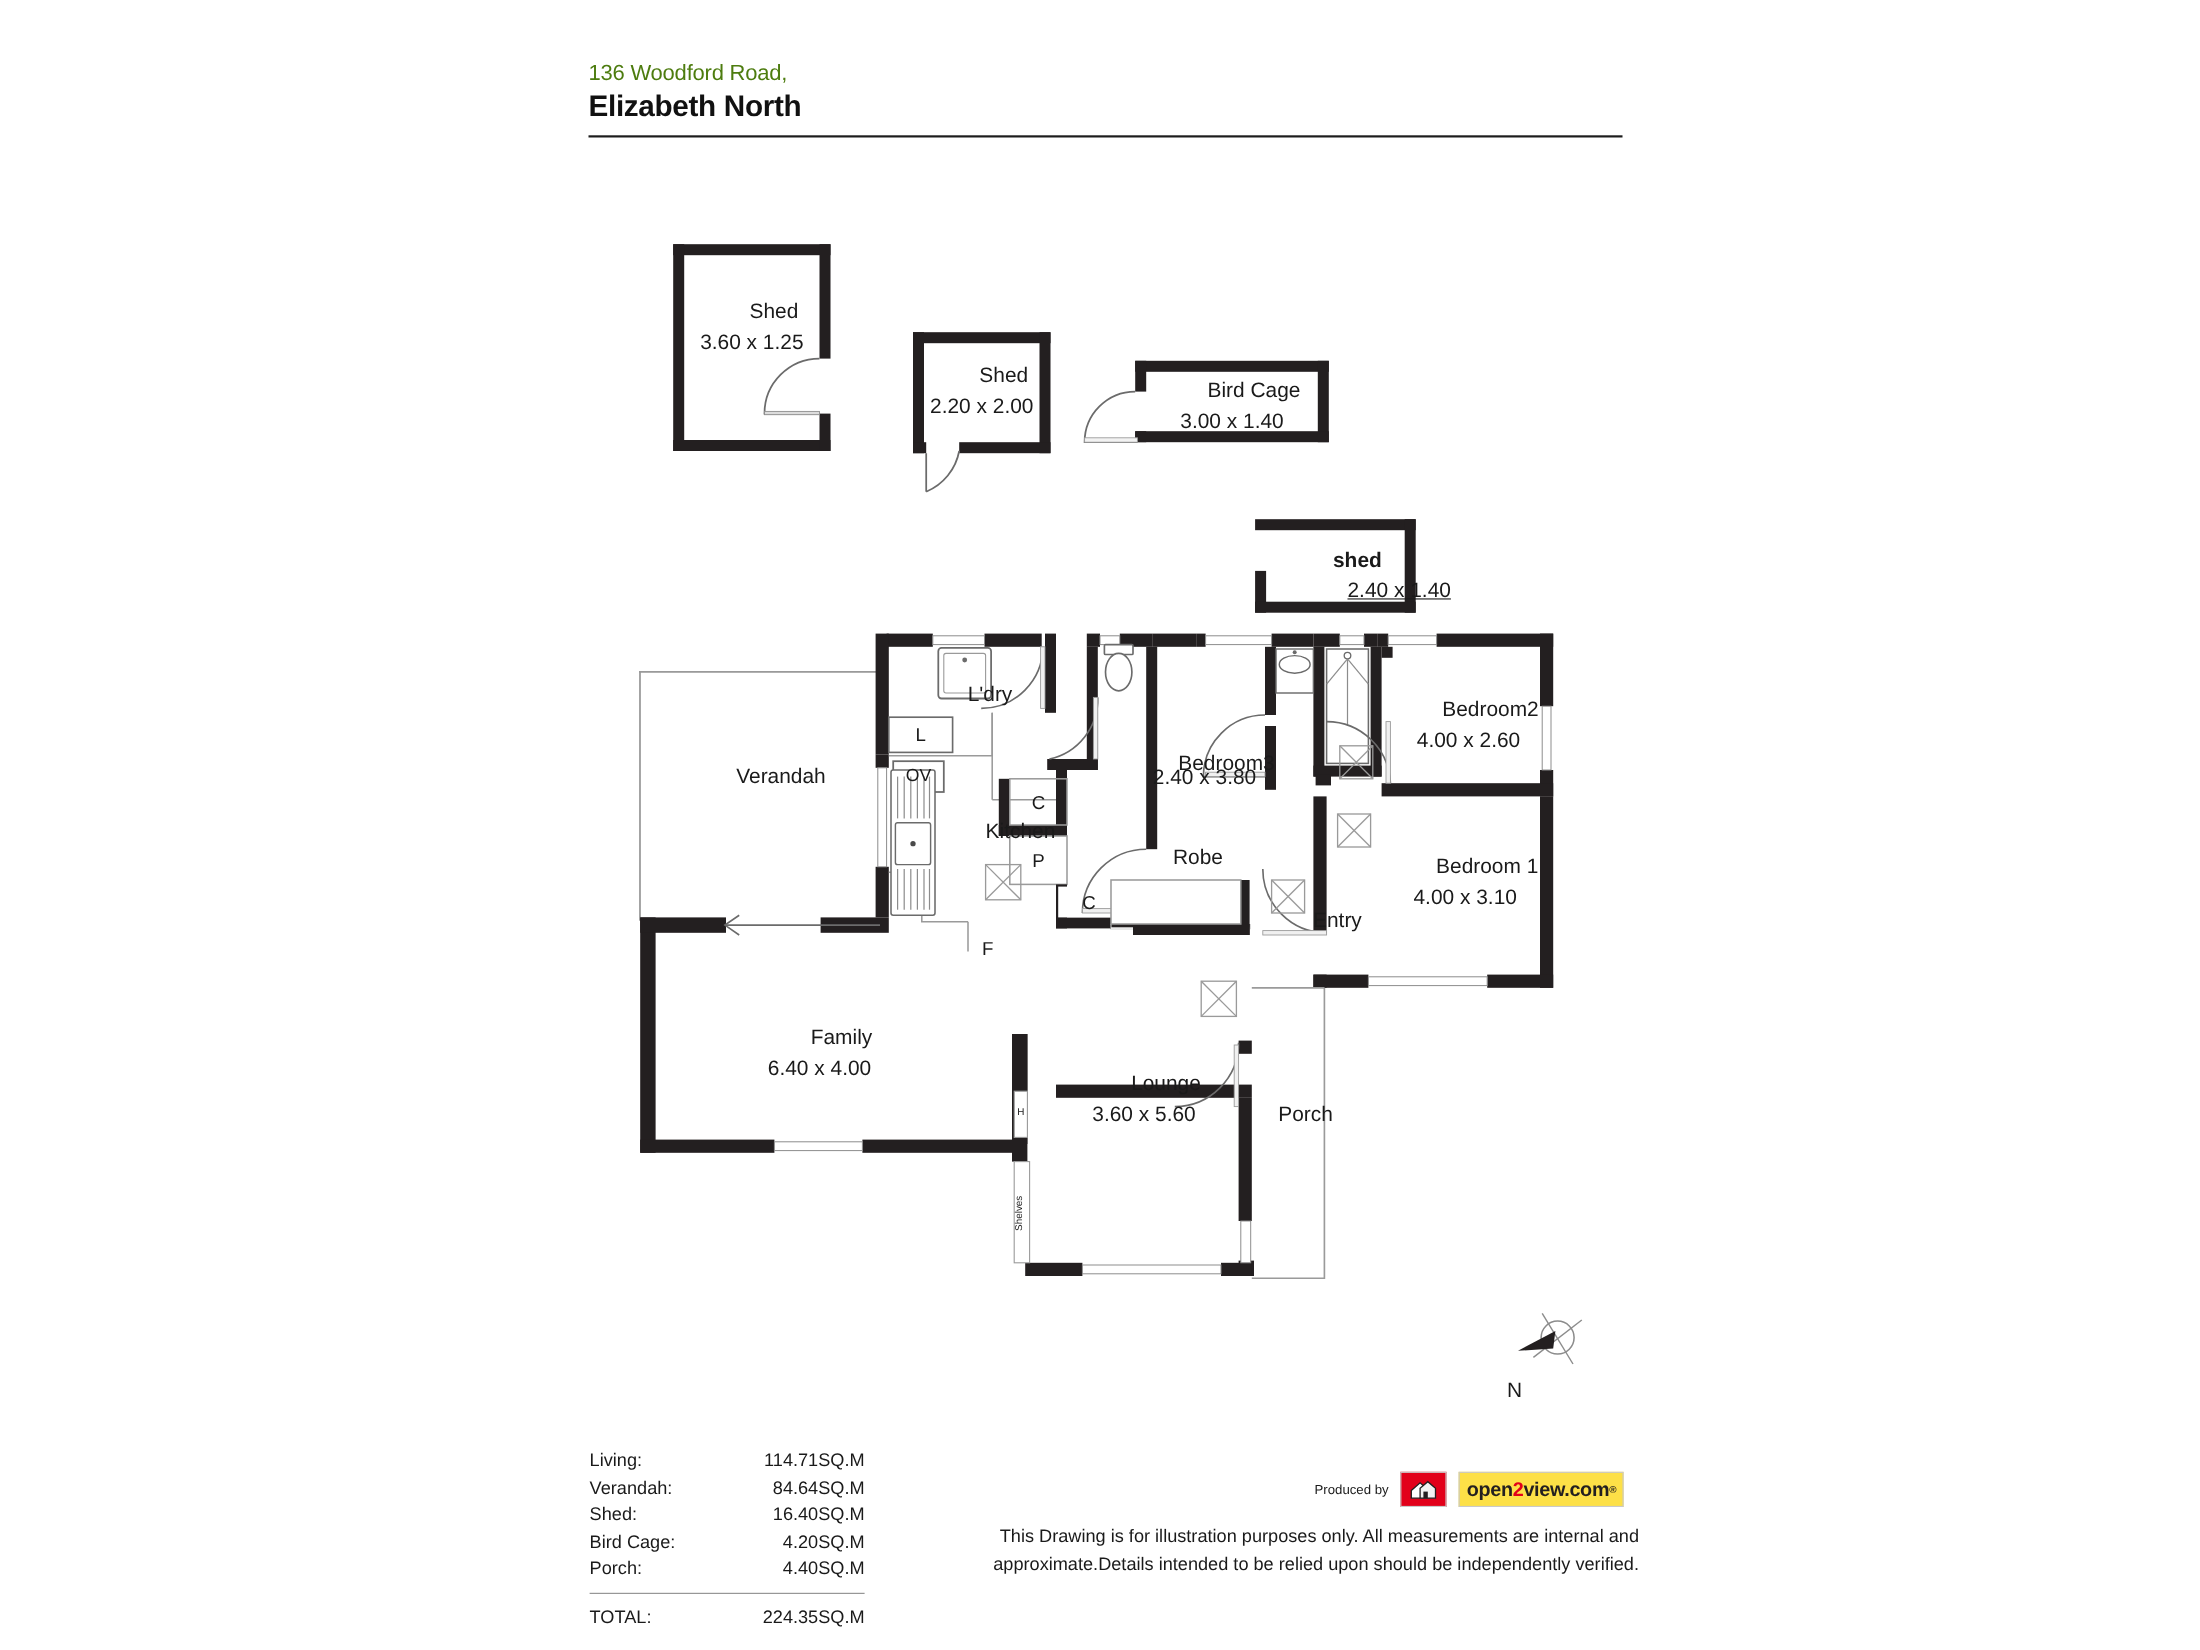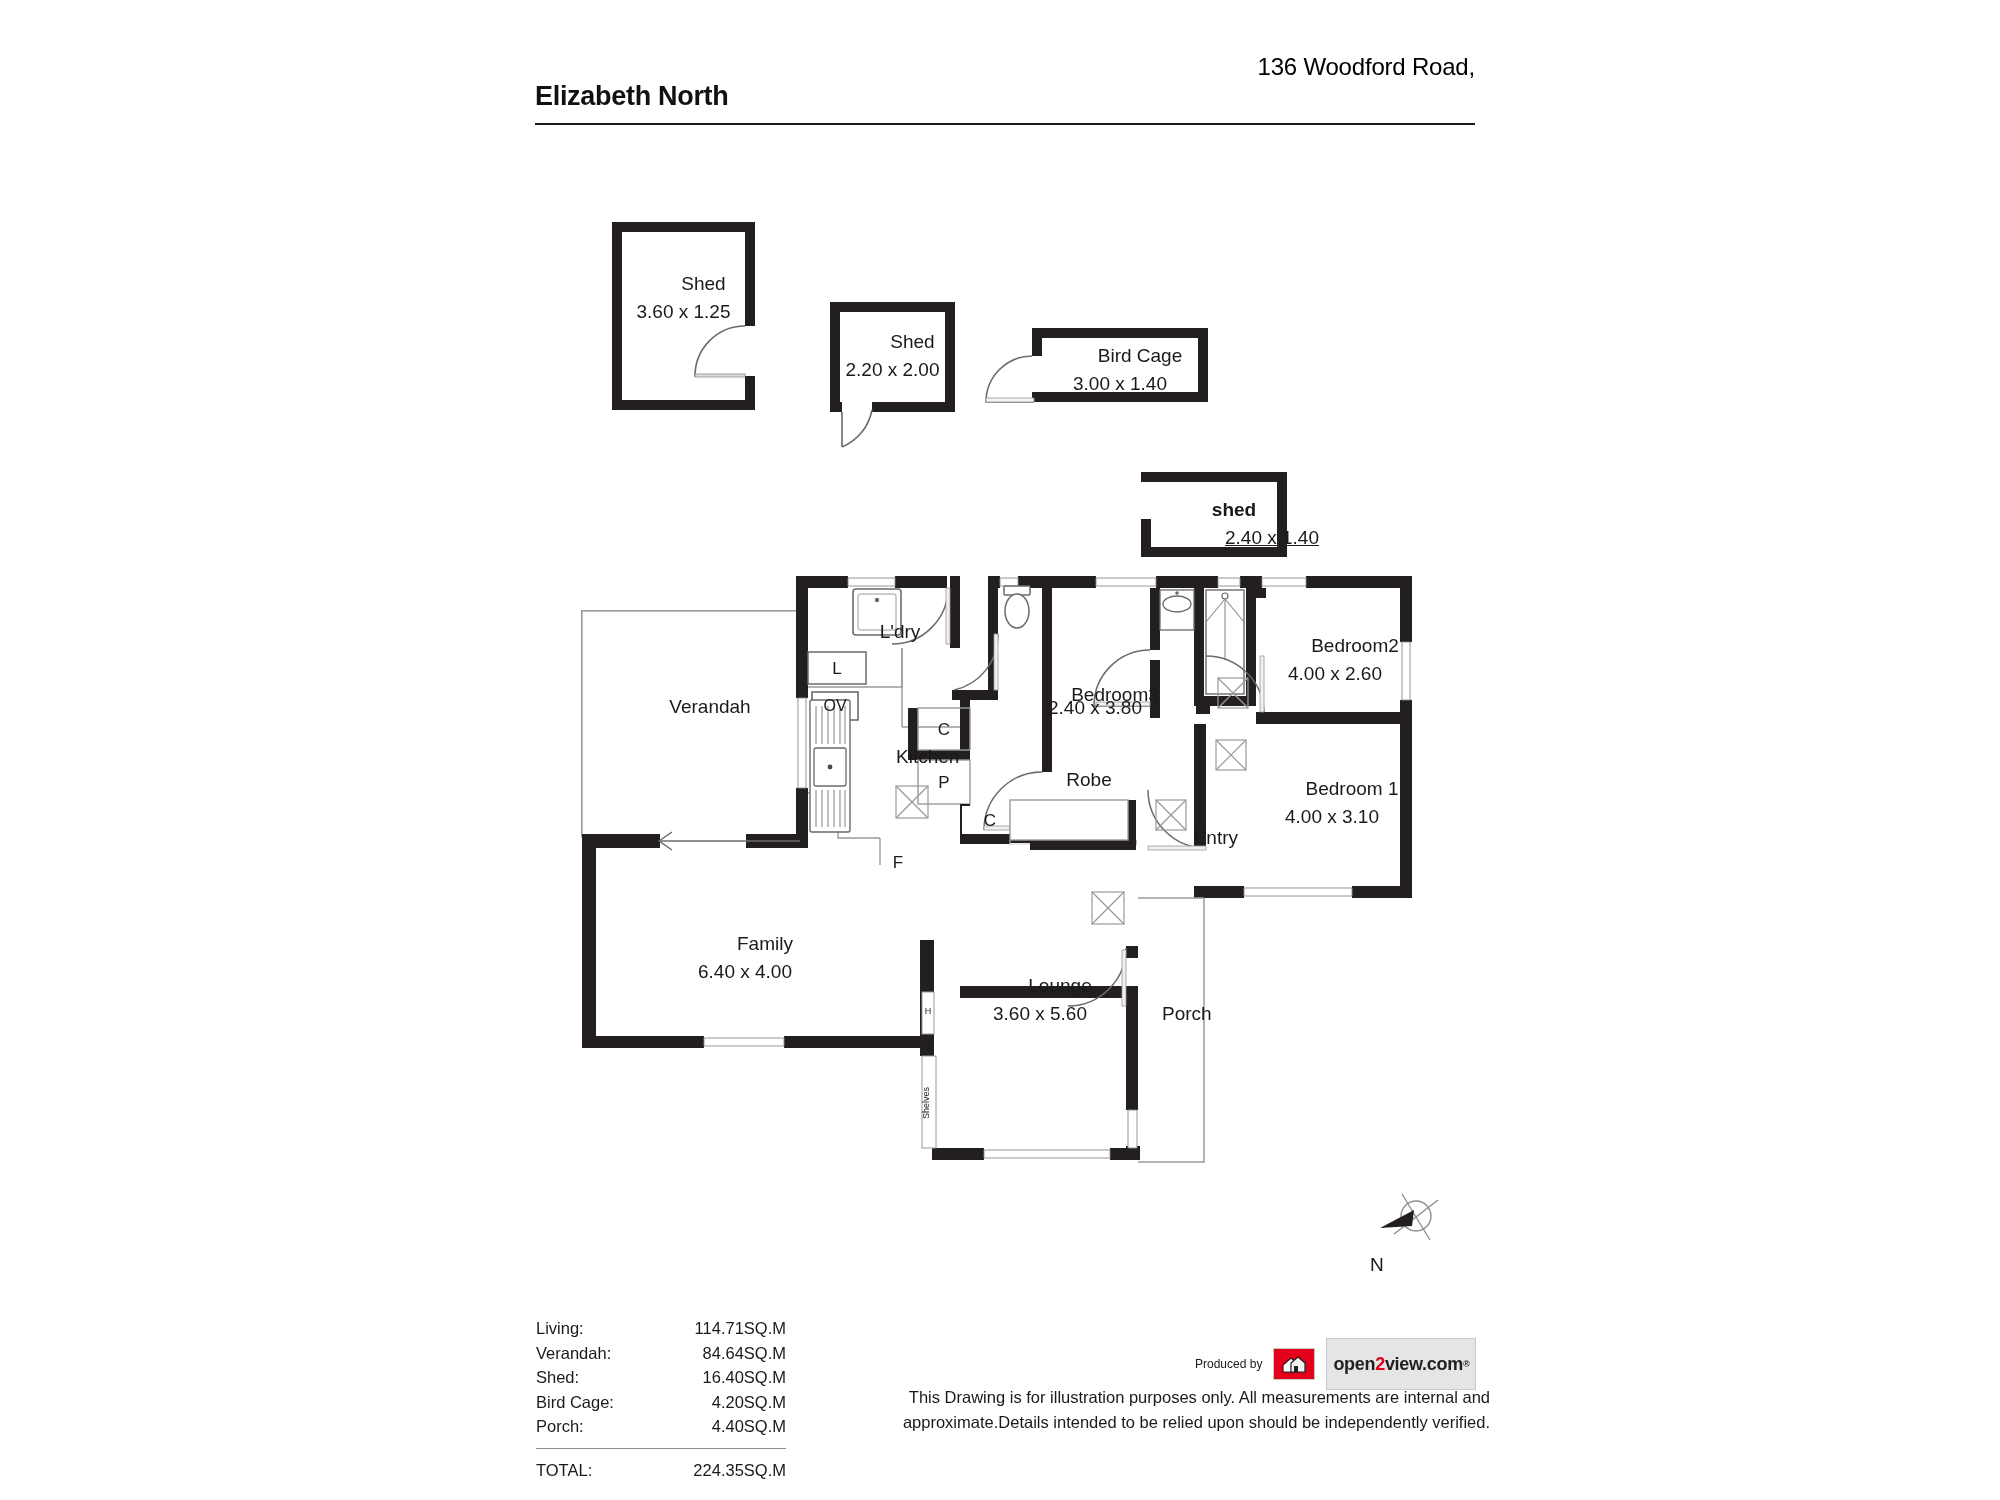--- a/index.html
+++ b/index.html
@@ -20,26 +20,25 @@
     width: 2000px; height: 1500px;
   }
 
   
   #header {
     position: absolute;
     left: 535px; top: 55px;
     width: 940px;
   }
   #header .addr-line1 {
-    font-size: 24px;
+    font-size: 20px;
     letter-spacing: -0.2px;
     font-weight: 400;
     line-height: 24px;
-    color: #000000;
-    text-align: right;
+    color: #4d7c0f;
   }
   #header .addr-line2 {
     font-size: 27px;
     font-weight: 700;
     line-height: 34px;
     letter-spacing: -0.3px;
     color: #111;
   }
   #header .rule {
     position: absolute;
@@ -121,24 +120,24 @@
   }
   #producer .pby { font-size: 12px; color: #1a1a1a; }
   #logo-mark {
     width: 40px; height: 30px;
     background: #e2001a;
     display: flex; align-items: center; justify-content: center;
     border: 1px solid #c9c9c9;
   }
   #logo-word {
     height: 30px;
-    background: #e5e5e5;
+    background: #fde047;
     border: 1px solid #c9c9c9;
     display: flex; align-items: center;
-    padding: 10px 6px;
+    padding: 0 6px;
     font-size: 18px; font-weight: 700;
     color: #231f20;
     letter-spacing: -0.3px;
   }
   #logo-word .two { color: #e2001a; }
   #logo-word .reg { font-size: 9px; vertical-align: super; }
 
   #disclaimer {
     position: absolute;
     left: 900px; top: 1385px;

